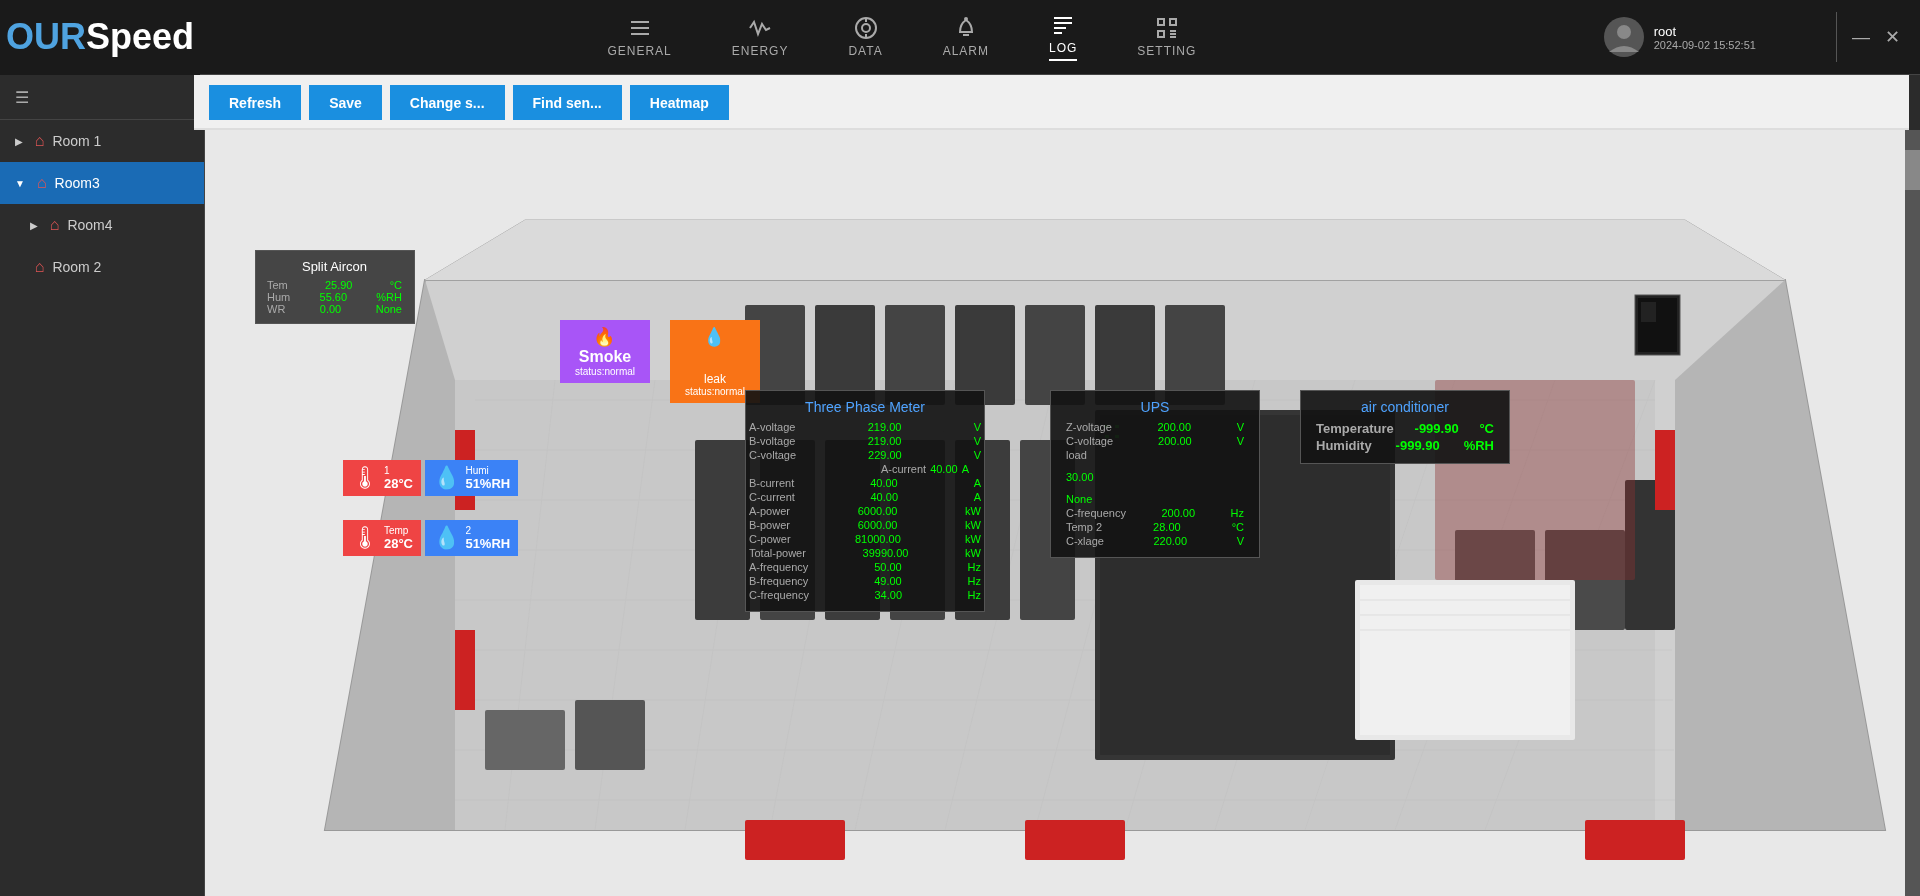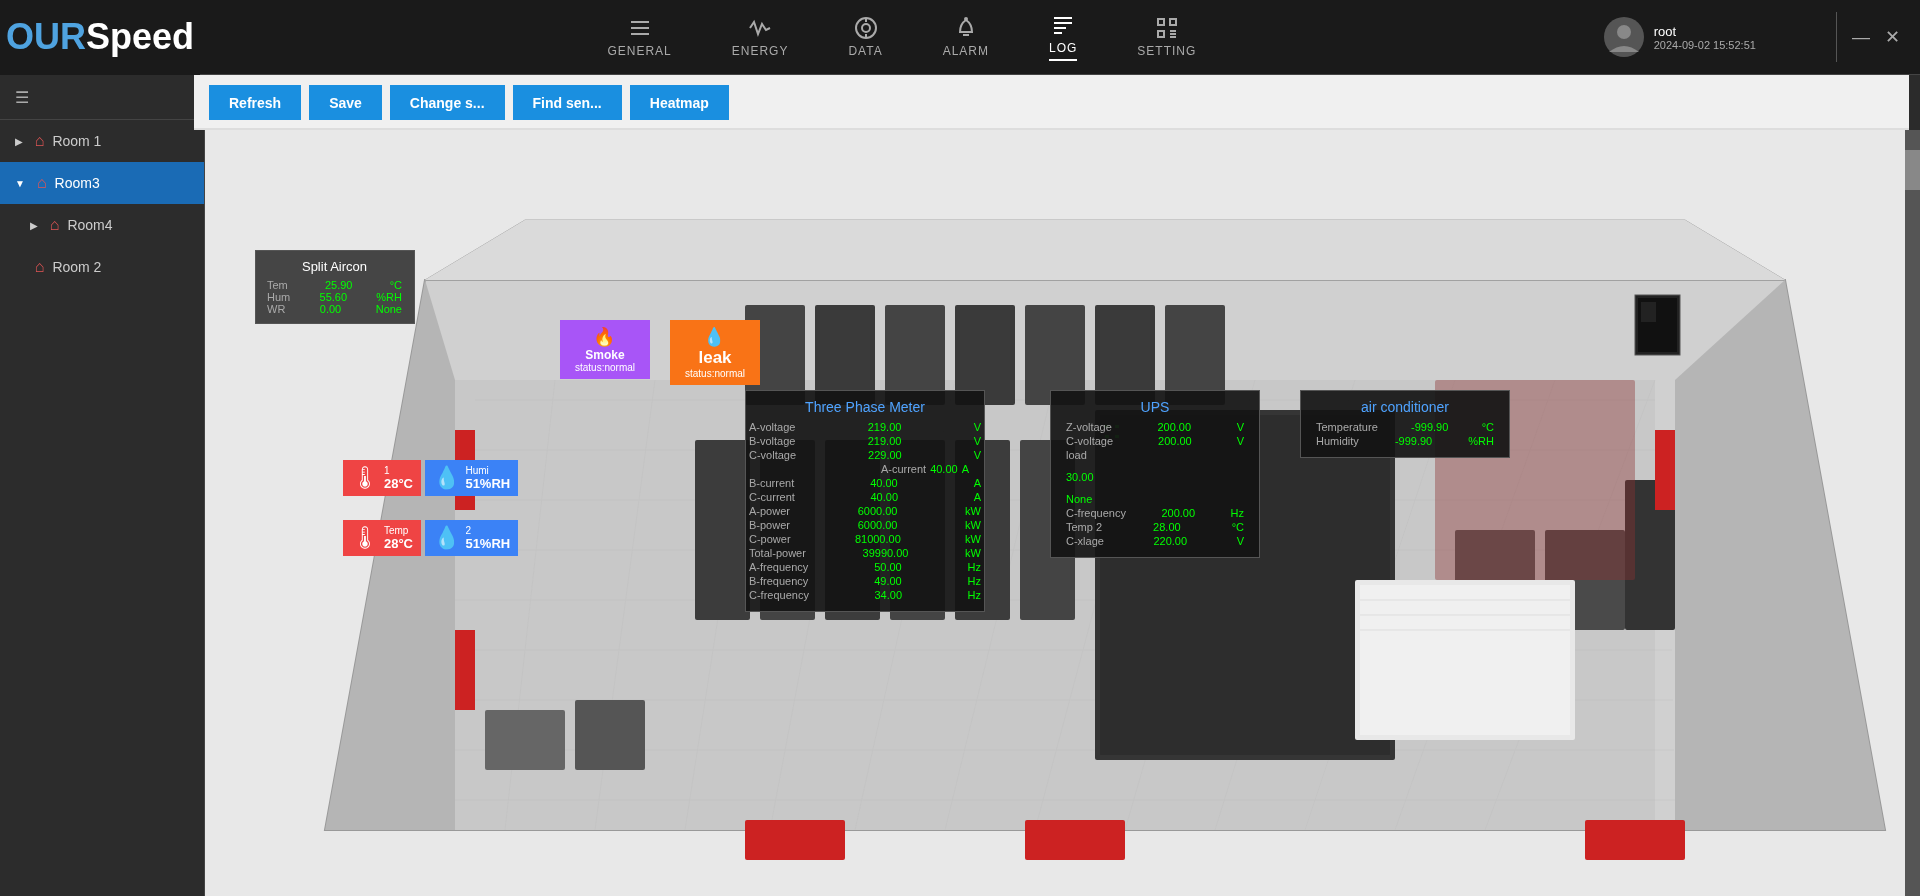--- a/index.html
+++ b/index.html
@@ -339,27 +339,27 @@
       </div>
       <div class="row">
         <span class="label">WR</span>
         <span class="value">0.00</span>
         <span class="unit">None</span>
       </div>
     </div>
 
     <div style="position:absolute;top:190px;left:355px;z-index:10;background:#a855f7;color:white;padding:6px 10px;min-width:90px;text-align:center;">
       <div style="font-size:18px;">🔥</div>
-      <div style="font-size:12px;font-weight:bold;">Smoke</div>
+      <div style="font-size:16px;font-weight:bold;">Smoke</div>
       <div style="font-size:10px;">status:normal</div>
     </div>
 
     <div style="position:absolute;top:190px;left:465px;z-index:10;background:#f97316;color:white;padding:6px 10px;min-width:90px;text-align:center;">
       <div style="font-size:18px;">💧</div>
-      <div style="font-size:17px;font-weight:bold;">leak</div>
+      <div style="font-size:12px;font-weight:normal;margin-top:24px;">leak</div>
       <div style="font-size:10px;">status:normal</div>
     </div>
 
     <div style="position:absolute;top:330px;left:138px;z-index:10;background:#ef4444;color:white;padding:5px 8px;display:flex;align-items:center;gap:5px;min-width:70px;">
       <span style="font-size:22px;">🌡</span>
       <div>
         <div style="font-size:10px;">1</div>
         <div style="font-size:13px;font-weight:bold;">28°C</div>
       </div>
     </div>
@@ -490,21 +490,21 @@
         <div style="display:flex;justify-content:space-between;gap:10px;margin:2px 0;">
           <span style="color:#aaa;">C-xlage</span>
           <span style="color:#00ff00;">220.00</span>
           <span style="color:#00ff00;">V</span>
         </div>
       </div>
     </div>
 
     <div style="position:absolute;top:260px;left:1095px;z-index:10;background:rgba(20,20,20,0.92);color:white;padding:8px 15px;border:1px solid #555;min-width:210px;">
       <div style="color:#4fa3ff;font-size:14px;text-align:center;margin-bottom:6px;">air conditioner</div>
-      <div style="font-size:11px;">
+      <div style="font-size:13px;font-weight:bold;">
         <div style="display:flex;justify-content:space-between;gap:10px;margin:2px 0;">
           <span style="color:#aaa;">Temperature</span>
           <span style="color:#00ff00;">-999.90</span>
           <span style="color:#00ff00;">°C</span>
         </div>
         <div style="display:flex;justify-content:space-between;gap:10px;margin:2px 0;">
           <span style="color:#aaa;">Humidity</span>
           <span style="color:#00ff00;">-999.90</span>
           <span style="color:#00ff00;">%RH</span>
         </div>

